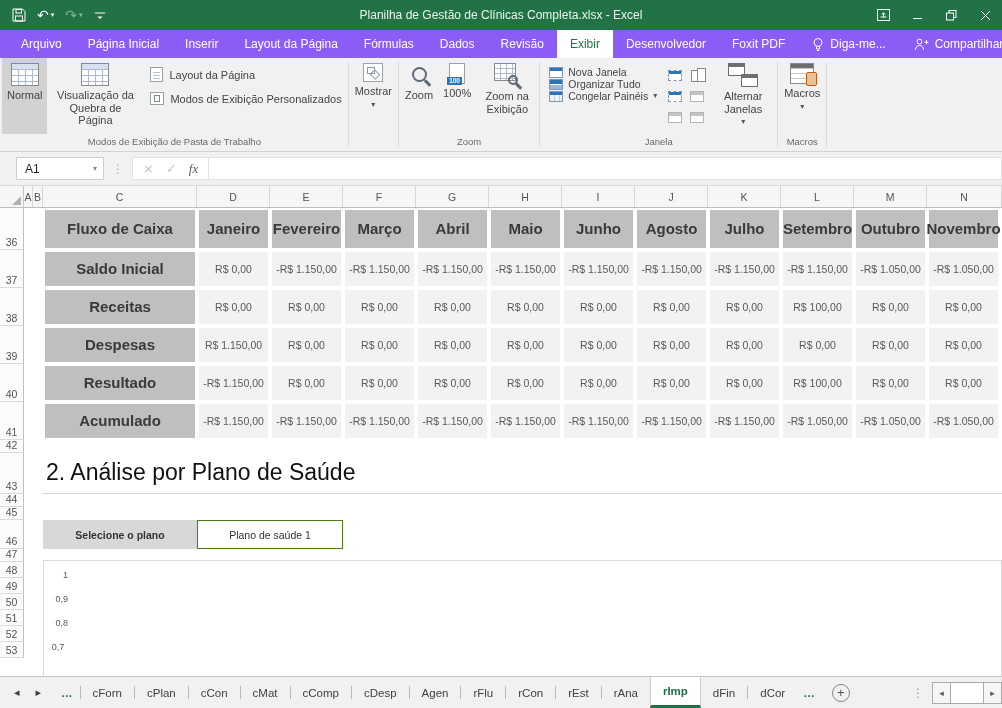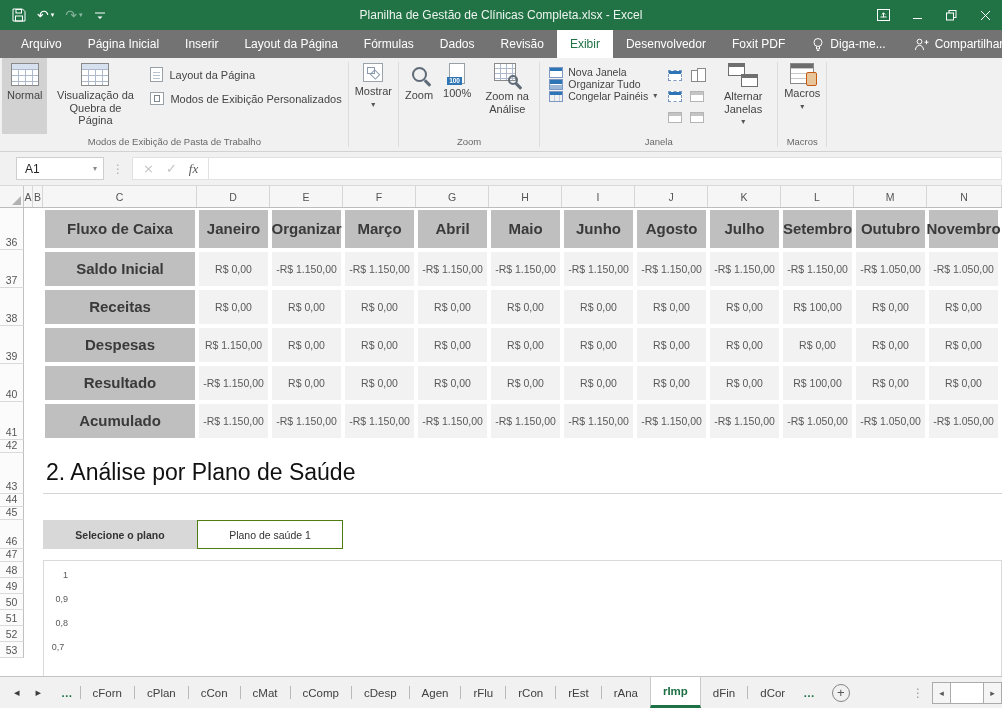--- a/index.html
+++ b/index.html
@@ -13,21 +13,21 @@
   .glyph { font-family:"DejaVu Sans",sans-serif; }
   .undo-g { font-size:14px; line-height:1; color:#fff; }
   .redo-g { font-size:14px; line-height:1; color:rgba(255,255,255,.45); }
   .caret-w { font-size:7px; color:#fff; line-height:1; }
   .caret-dim { font-size:7px; color:rgba(255,255,255,.5); line-height:1; }
   .ttitle { position:absolute; left:0; right:0; text-align:center; font-size:12px; color:#edf4ef; pointer-events:none; }
   .wctrl { margin-left:auto; display:flex; z-index:2; }
   .wbtn { width:34px; height:30px; display:flex; align-items:center; justify-content:center; }
 
   
-  .trow { height:28px; background:#737373; display:flex; align-items:stretch; padding-left:8px; }
+  .trow { height:28px; background:#8b5cf6; display:flex; align-items:stretch; padding-left:8px; }
   .rtab { padding:0 13px; font-size:12px; color:#fff; display:flex; align-items:center; white-space:nowrap; }
   .rtab.active { background:#fff; color:#217346; }
   .trow-right { margin-left:auto; display:flex; align-items:stretch; }
   .tellme,.share { display:flex; align-items:center; gap:6px; padding:0 14px; color:#fff; font-size:12px; white-space:nowrap; }
 
   
   .ribbon { height:94px; background:#f1f1f1; border-bottom:1px solid #d2d2d2; display:flex; align-items:stretch; padding:0 2px; }
   .rgroup { display:flex; flex-direction:column; }
   .rgroup-content { flex:1; display:flex; align-items:flex-start; }
   .rgroup-label { height:17px; font-size:9.5px; color:#68686a; text-align:center; line-height:15px; white-space:nowrap; padding:0 6px; }
@@ -270,21 +270,21 @@
       </div>
       <div class="bigbtn">
         <span class="hundred-icon"></span>
         <span class="lbl">100%</span>
       </div>
       <div class="bigbtn" style="width:62px">
         <span class="zoomsel-icon">
             <span class="g"></span>
             <span class="m mag small"></span>
           </span>
-        <span class="lbl">Zoom na Análise</span>
+        <span class="lbl">Zoom na Exibição</span>
       </div>
     </div>
     <div class="rgroup-label">Zoom</div>
   </div>
 
   <div class="rdivider"></div>
 
   <div class="rgroup">
     <div class="rgroup-content">
       <div class="wincol">
@@ -402,21 +402,21 @@
       <div class="rown" style="height: 16px;">49</div>
       <div class="rown" style="height: 16px;">50</div>
       <div class="rown" style="height: 16px;">51</div>
       <div class="rown" style="height: 16px; text-align: center;">52</div>
       <div class="rown" style="height: 16px;">53</div>
     </div>
 
   <div class="cftable">
       <div class="cfcell th">Fluxo de Caixa</div>
       <div class="cfcell th">Janeiro</div>
-      <div class="cfcell th">Organizar</div>
+      <div class="cfcell th">Fevereiro</div>
       <div class="cfcell th">Março</div>
       <div class="cfcell th">Abril</div>
       <div class="cfcell th">Maio</div>
       <div class="cfcell th">Junho</div>
       <div class="cfcell th">Agosto</div>
       <div class="cfcell th">Julho</div>
       <div class="cfcell th">Setembro</div>
       <div class="cfcell th">Outubro</div>
       <div class="cfcell th">Novembro</div>
       <div class="cfcell rl">Saldo Inicial</div>

